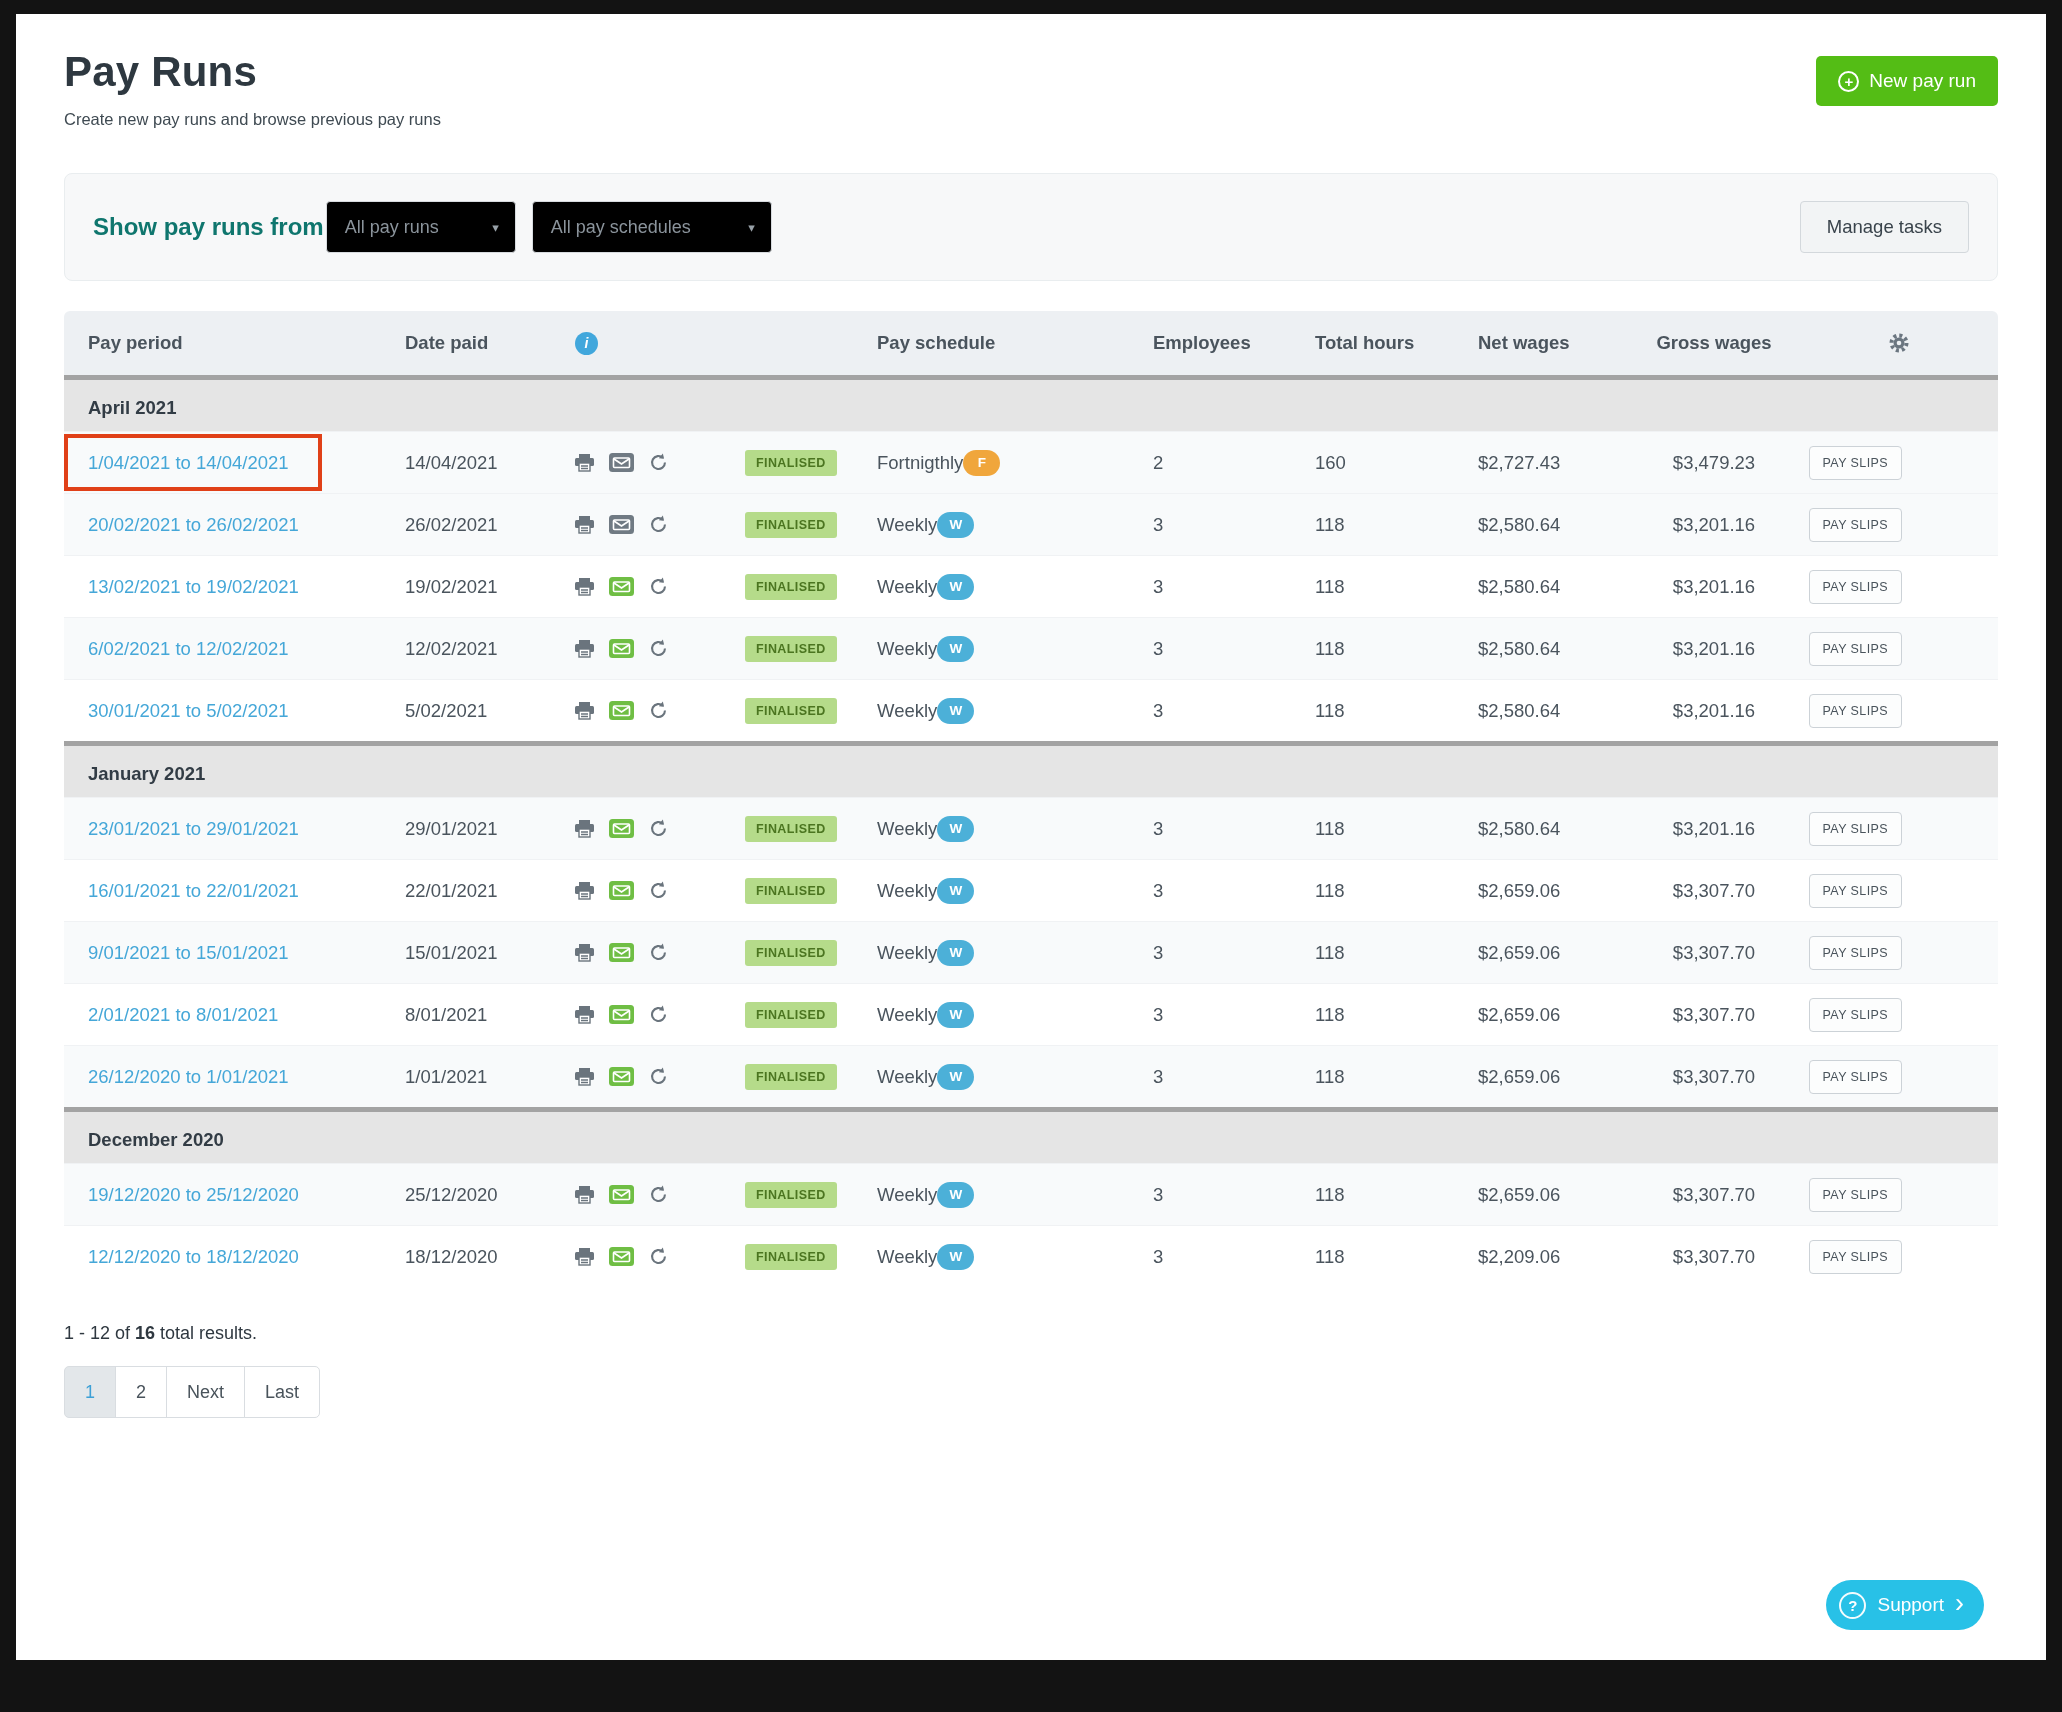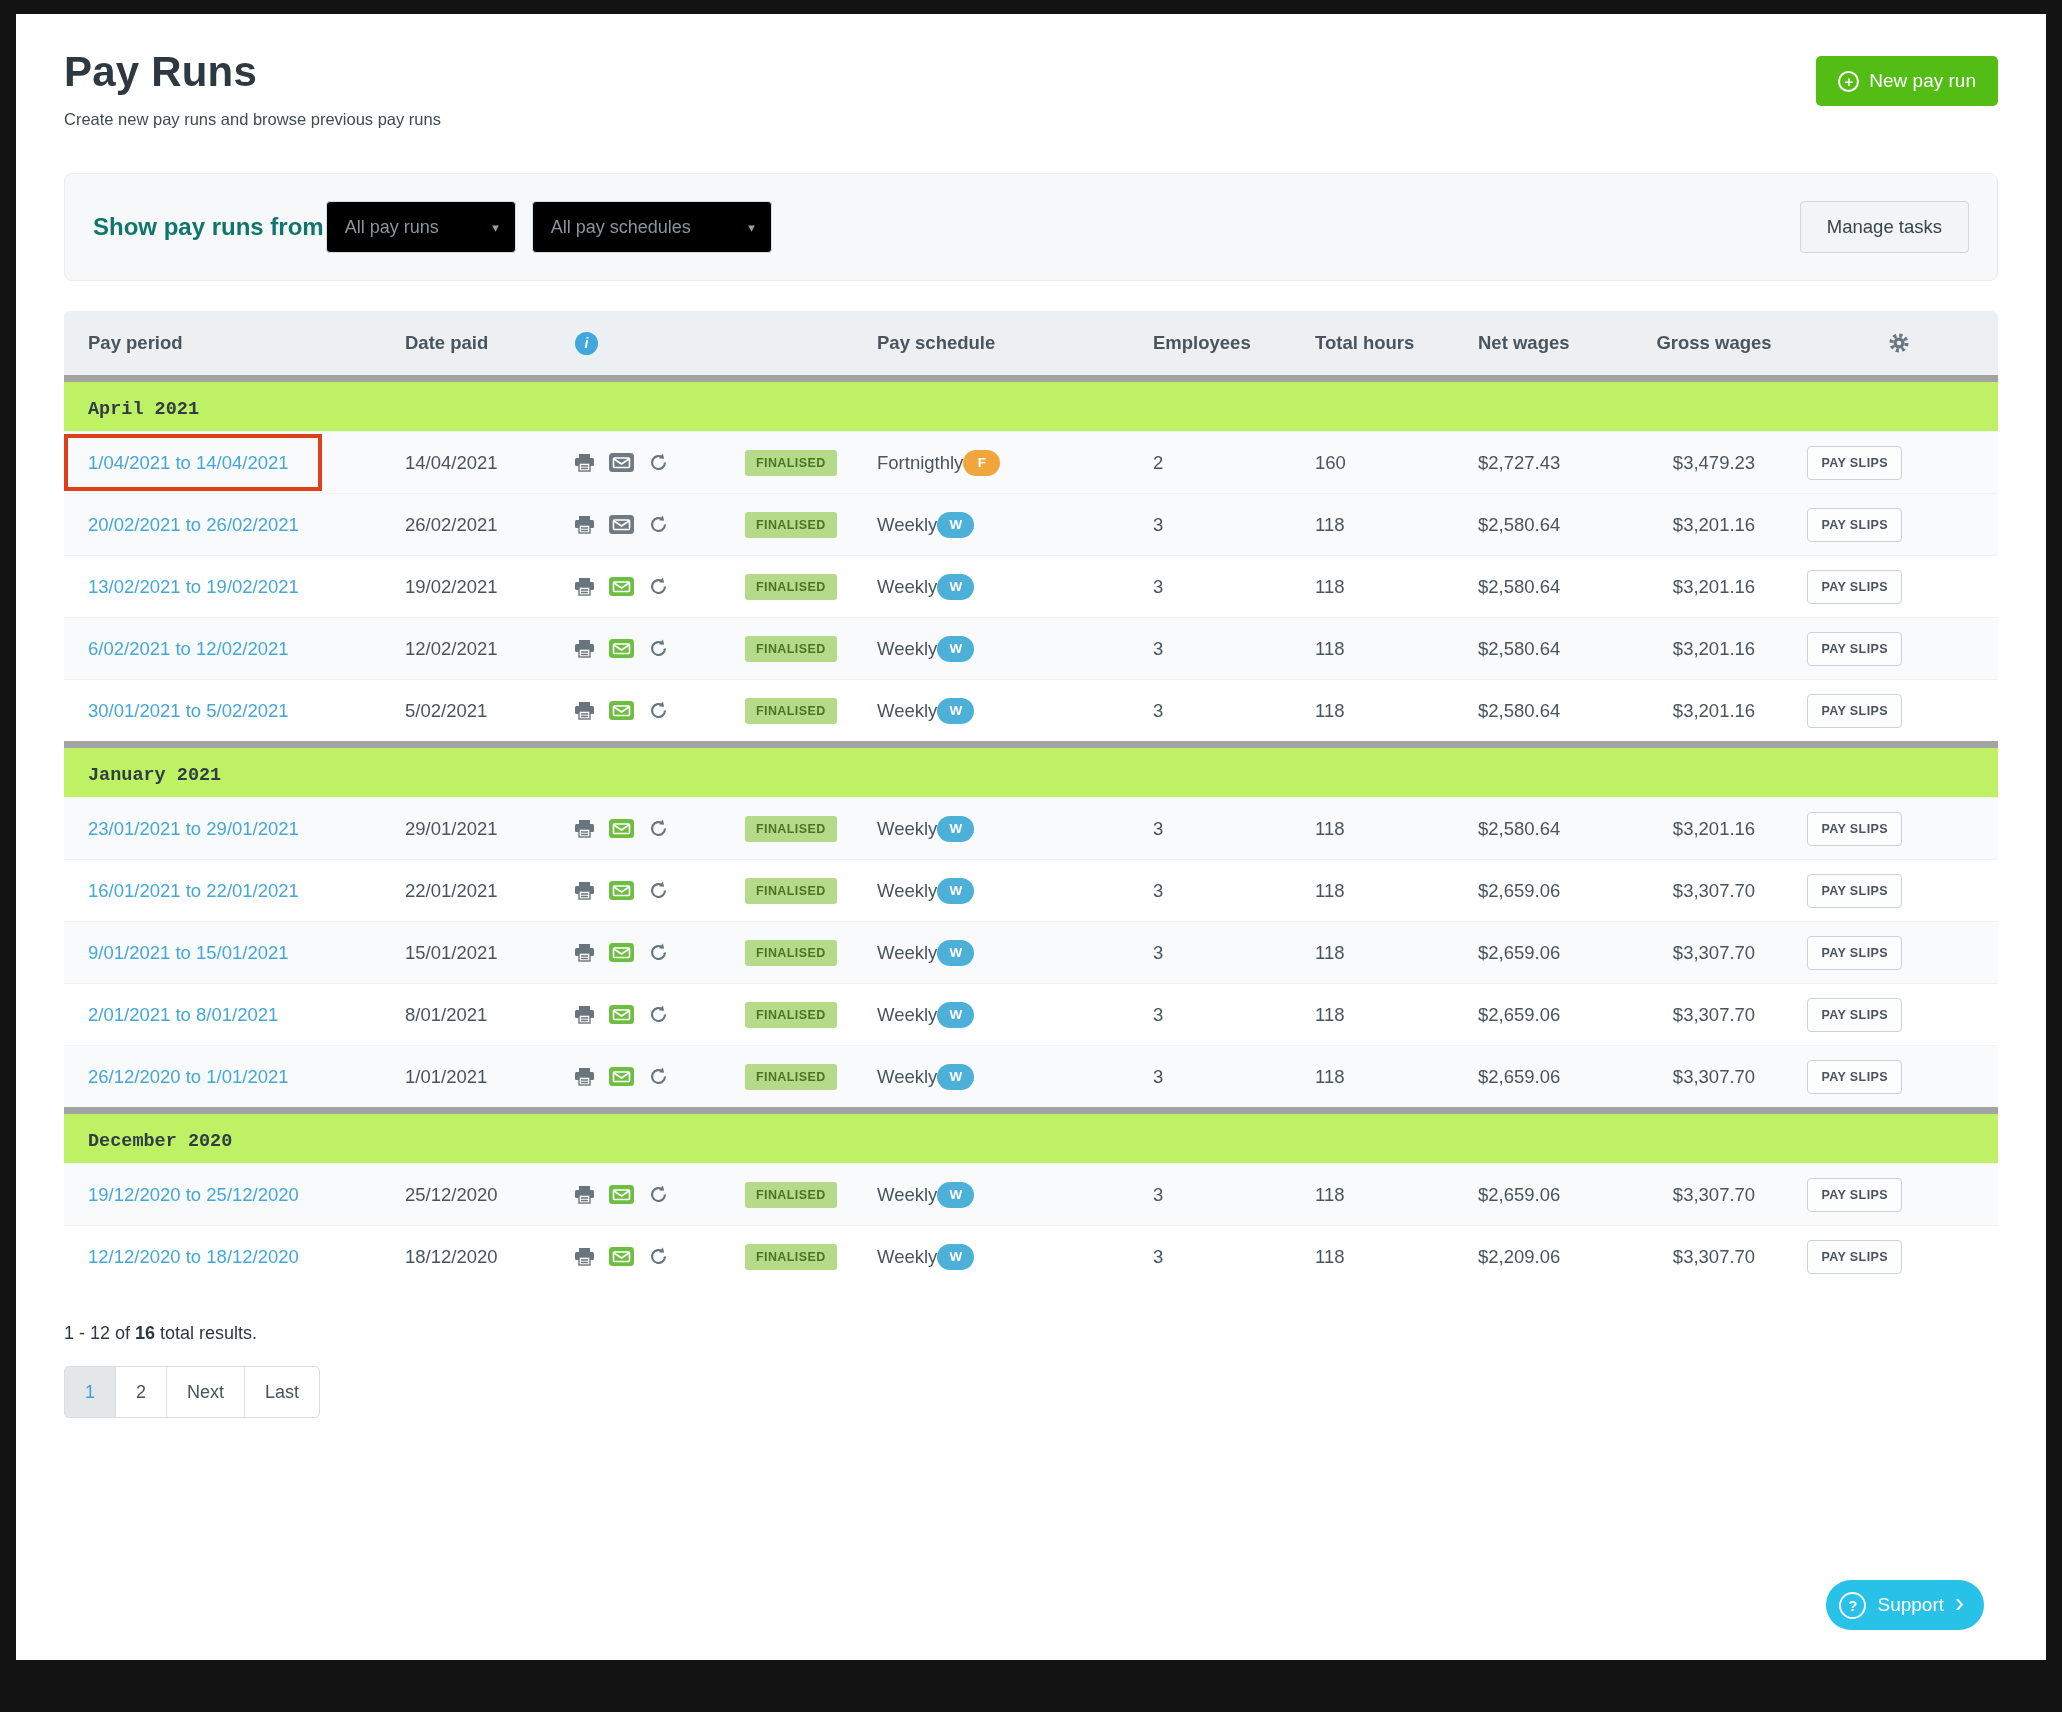--- a/index.html
+++ b/index.html
@@ -68,23 +68,22 @@
   .c2 { padding-left:21px; }
   .c3 { padding-left:13px; display:flex; align-items:center; }
   .c4 { padding-left:19px; }
   .c5 { padding-left:17px; }
   .c6 { padding-left:19px; }
   .c7 { padding-left:20px; }
   .c8 { padding-left:20px;text-align:center; }
   .c9 { display:flex; justify-content:flex-end; padding-right:96px; }
 
   .group-row {
-    display:block; background:#bef264; height:56px; line-height:56px;
-    border-top:7px solid #a3a3a3;
-    font-family:Liberation Mono, monospace;
+    display:block; background:#e5e5e5; height:56px; line-height:56px;
+    border-top:5px solid #a3a3a3;
   }
   .group-label { font-weight:bold; color:#323c45; font-size:18.5px; }
 
   .data-row { position:relative; height:62px; background:#ffffff; border-top:1px solid #f0f2f4; }
   .data-row.tint { background:#f8fafb; }
 
   a.link { color:var(--link-blue,#45a7d8); text-decoration:none; font-size:18.5px; cursor:pointer; }
 
   .icon { display:inline-flex; align-items:center; margin-right:15px; color:#6a747d; cursor:pointer; }
   .mail { color:#707a83; }
@@ -101,21 +100,21 @@
   .sched-badge {
     height:26px; min-width:37px; padding:0 8px; border-radius:13px;
     display:flex; align-items:center; justify-content:center;
     color:#fff; font-size:13.5px; font-weight:bold;
   }
   .badge-blue { background:var(--schedule-weekly-badge,#4cb0d8); }
   .badge-orange { background:var(--schedule-fortnightly-badge,#f0a63c); }
 
   .payslips-btn {
     background:#fcfdfd; border:1px solid #ccd2d7; border-radius:4px;
-    padding:9px 13px; font-size:12.5px; font-weight:bold; letter-spacing:.4px;
+    padding:9px 13px; font-size:12.5px; font-weight:normal; letter-spacing:.4px;
     color:#4a545c; font-family:inherit; cursor:pointer; white-space:nowrap;
   }
 
   .info-circle {
     width:23px; height:23px; border-radius:50%; background:#41a7dc; color:#fff;
     display:flex; align-items:center; justify-content:center;
     font-size:14px; font-weight:bold; font-style:italic; cursor:pointer;
   }
   .gear { display:inline-flex; cursor:pointer; }
   .thead .c9 { padding-right:88px; }

